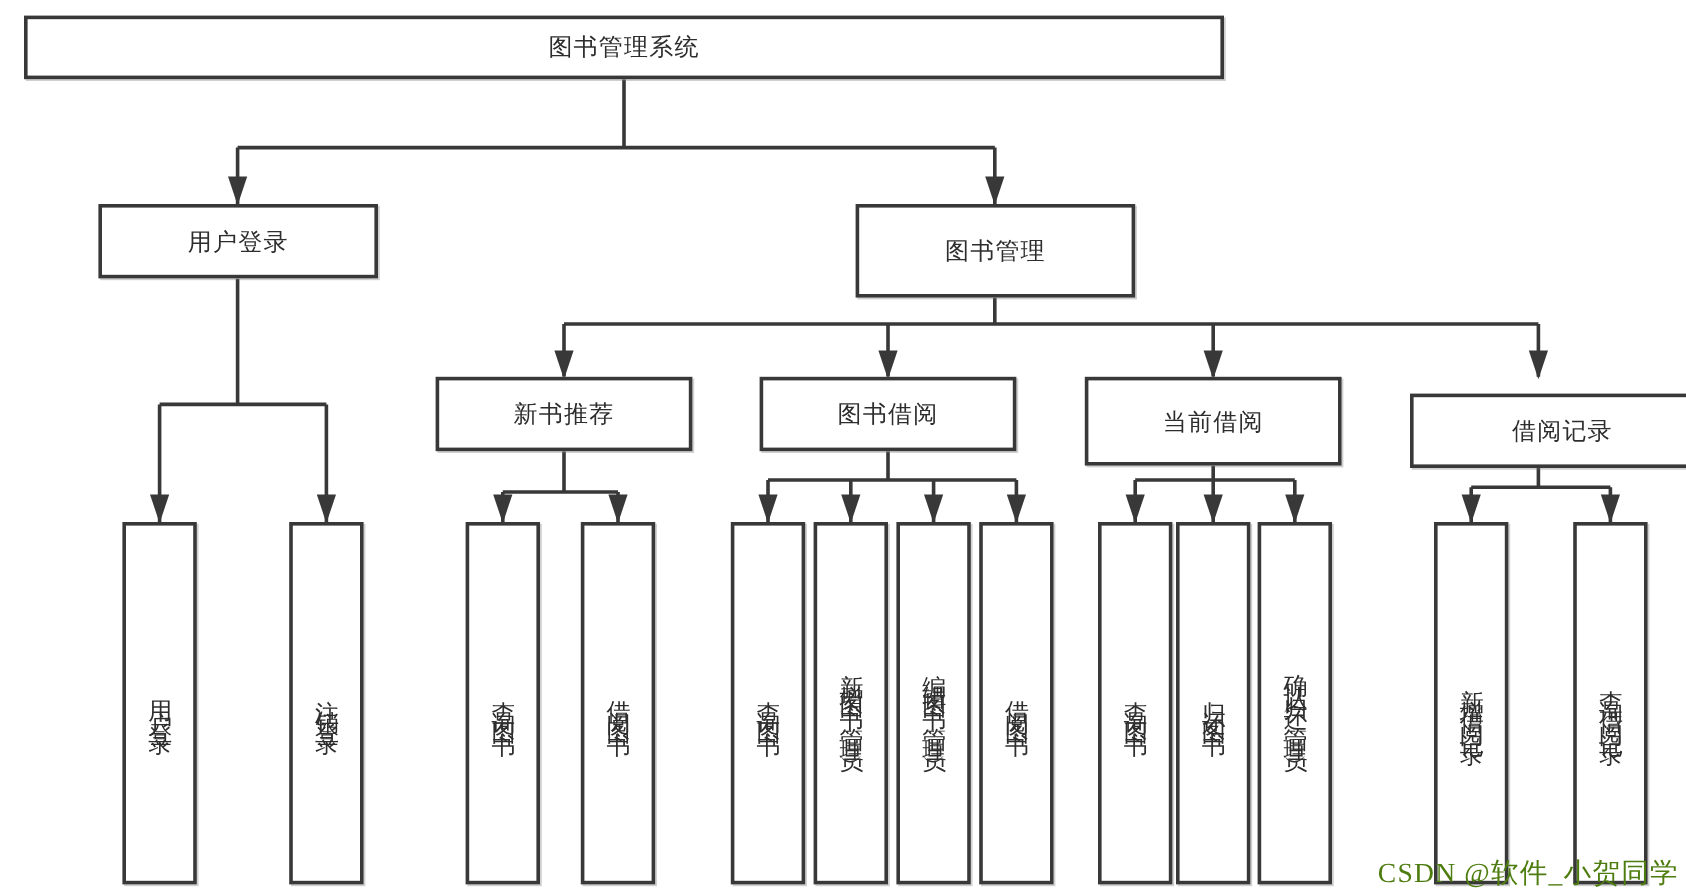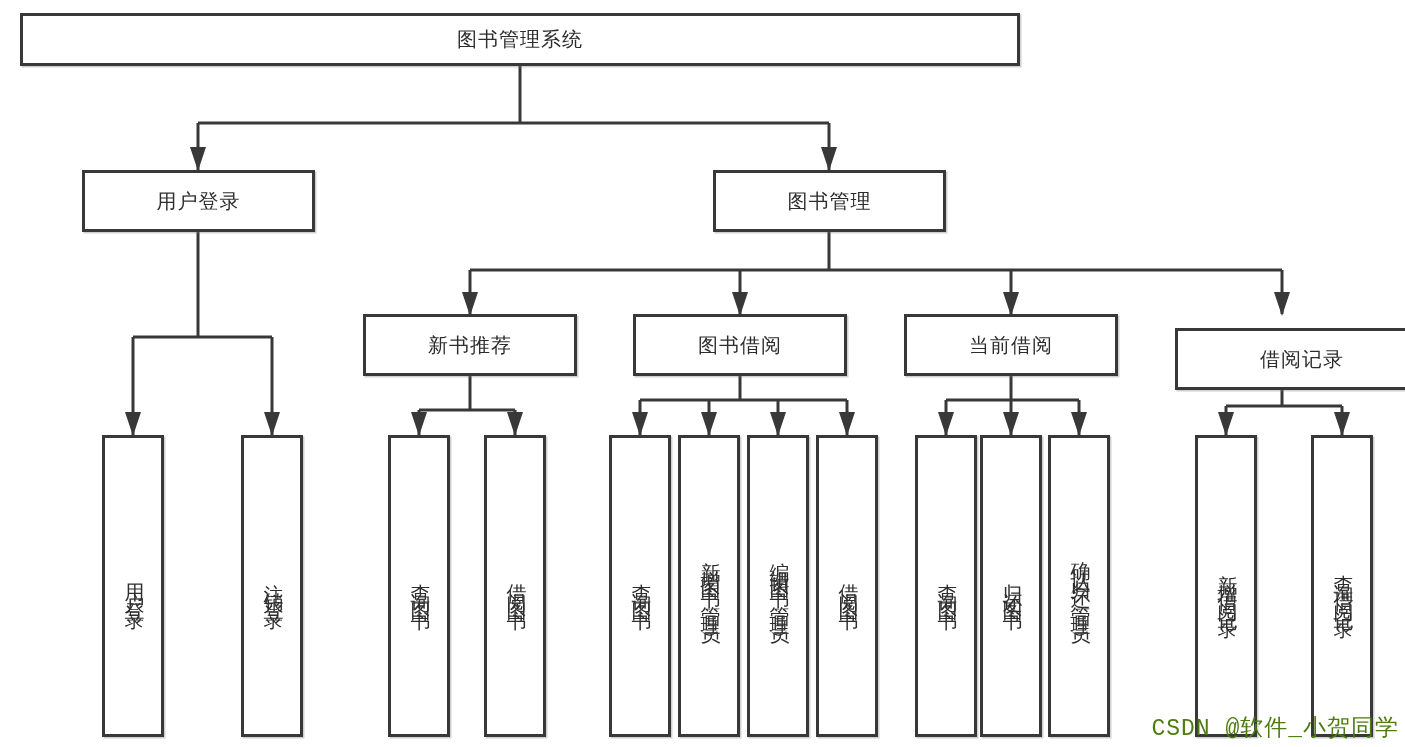--- a/index.html
+++ b/index.html
@@ -2,21 +2,21 @@
 <html><head>
 <meta charset="utf-8">
 <style>
   html, body { margin: 0; padding: 0; background: #ffffff; }
   .canvas {
     position: relative;
     width: 1405px;
     height: 747px;
     background: #ffffff;
     overflow: hidden;
-    font-family: Liberation Mono, monospace;
+    font-family: Liberation Serif, serif;
   }
   .connectors {
     position: absolute;
     left: 0; top: 0;
     width: 1405px; height: 747px;
     z-index: 1;
   }
   .box {
     position: absolute;
     box-sizing: border-box;
@@ -26,24 +26,24 @@
     display: flex;
     align-items: center;
     justify-content: center;
     color: #2d2d2d;
     font-size: 20px;
     letter-spacing: 1px;
     z-index: 2;
   }
   .root-box   { left: 20px;  top: 13px;  width: 1000px; height: 53px; }
   .l2-a       { left: 82px;  top: 170px; width: 233px;  height: 62px; }
-  .l2-b       { left: 713px; top: 170px; width: 233px;  height: 62px; }
+  .l2-b       { left: 713px; top: 170px; width: 233px;  height: 78px; }
   .l3-a       { left: 363px;  top: 314px; width: 214px; height: 62px; }
   .l3-b       { left: 633px;  top: 314px; width: 214px; height: 62px; }
-  .l3-c       { left: 904px;  top: 314px; width: 214px; height: 62px; }
+  .l3-c       { left: 904px;  top: 314px; width: 214px; height: 74px; }
   .l3-d       { left: 1175px; top: 328px; width: 254px; height: 62px; }
   .leaf {
     top: 435px;
     width: 62px;
     height: 302px;
   }
   .leaf .vlabel {
     writing-mode: vertical-lr;
     text-orientation: mixed;
     letter-spacing: 9px;

